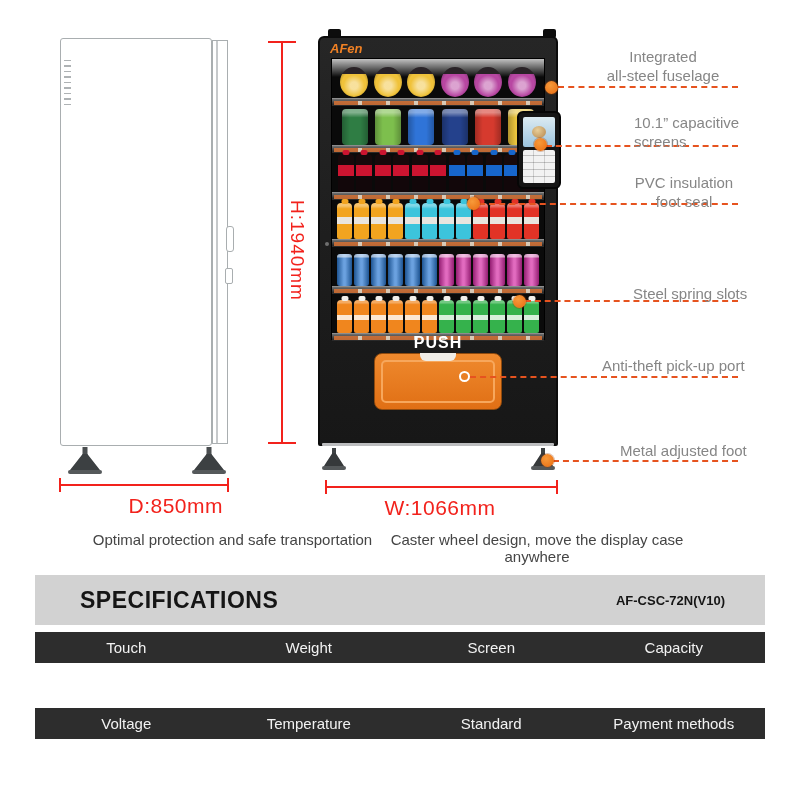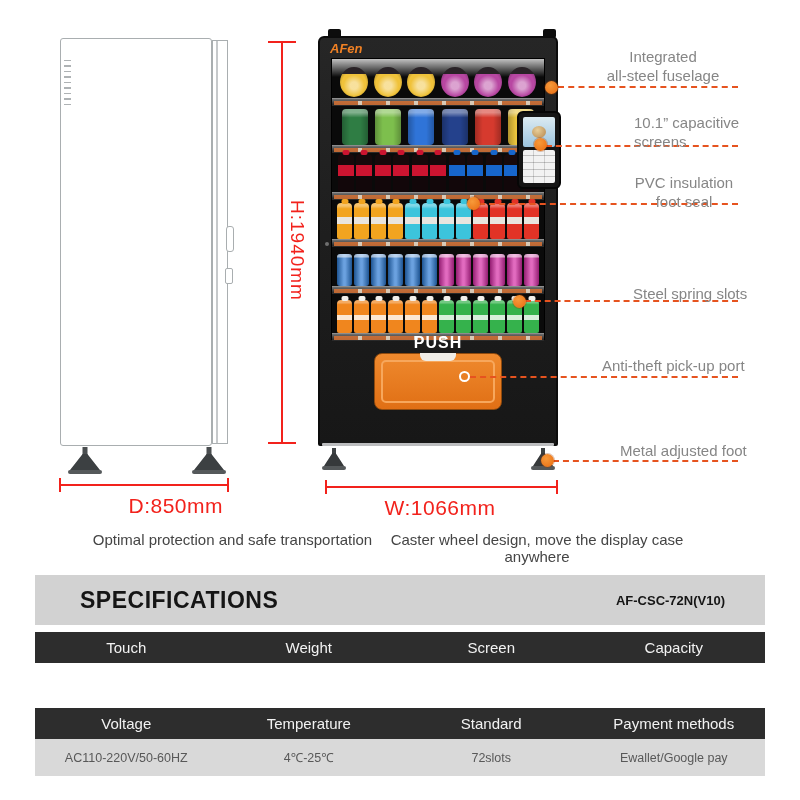--- a/index.html
+++ b/index.html
@@ -380,19 +380,13 @@
     <div>Weight</div>
     <div>Screen</div>
     <div>Capacity</div>
   </div>
   <div class="trow dark r-d2">
     <div>Voltage</div>
     <div>Temperature</div>
     <div>Standard</div>
     <div>Payment methods</div>
   </div>
-  <div class="trow light r-l2">
-    <div>AC110-220V/50-60HZ</div>
-    <div>4℃-25℃</div>
-    <div>72slots</div>
-    <div>Ewallet/Google pay</div>
-  </div>
 </div>
 
 </body></html>

